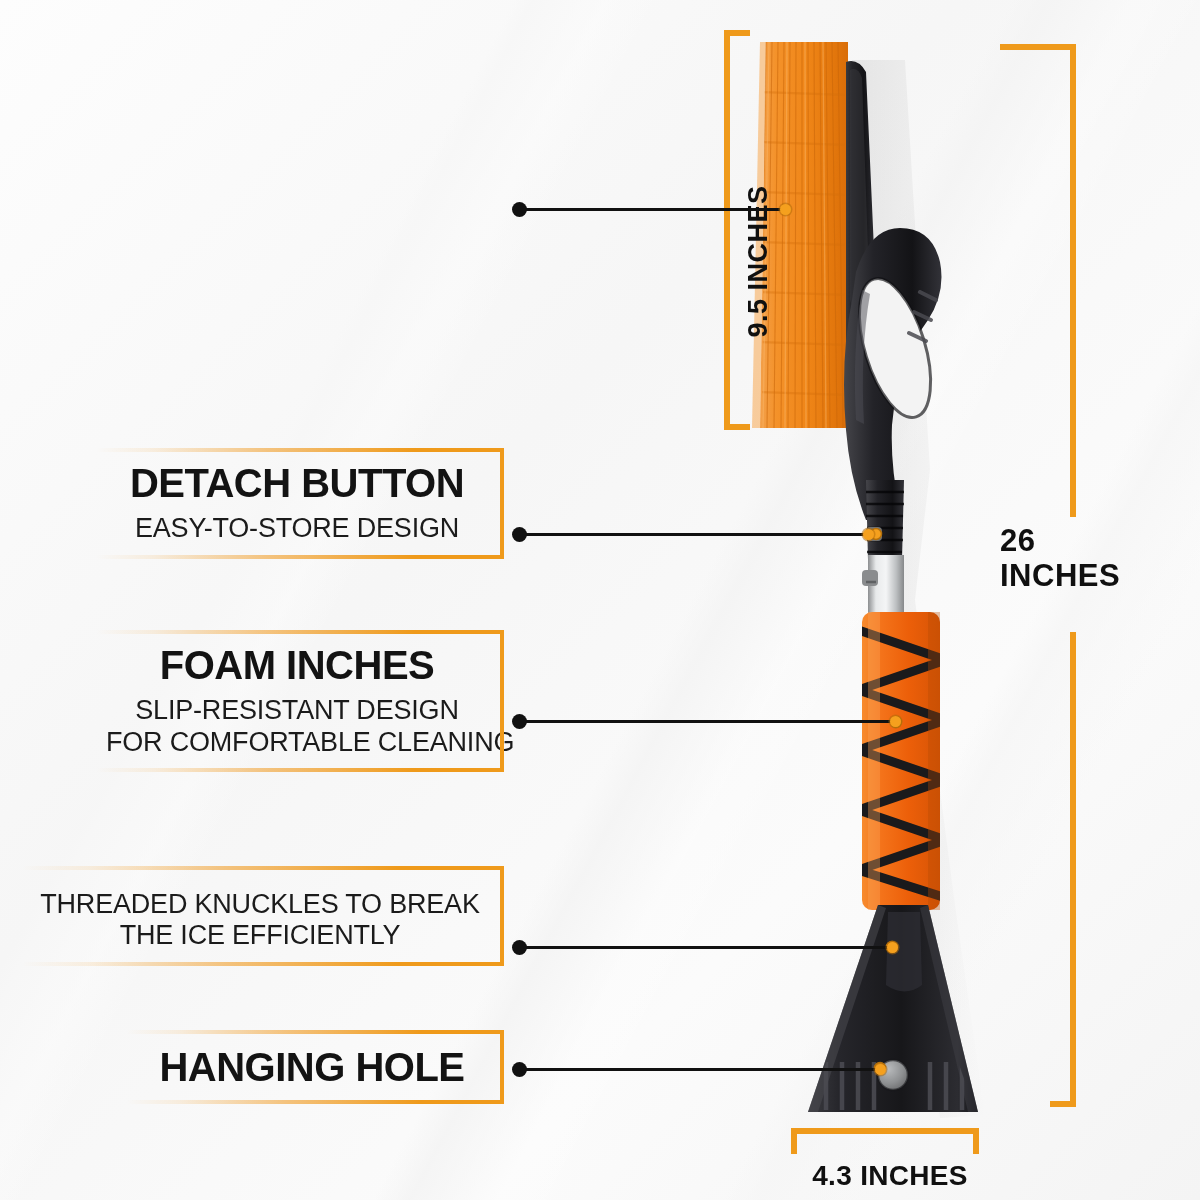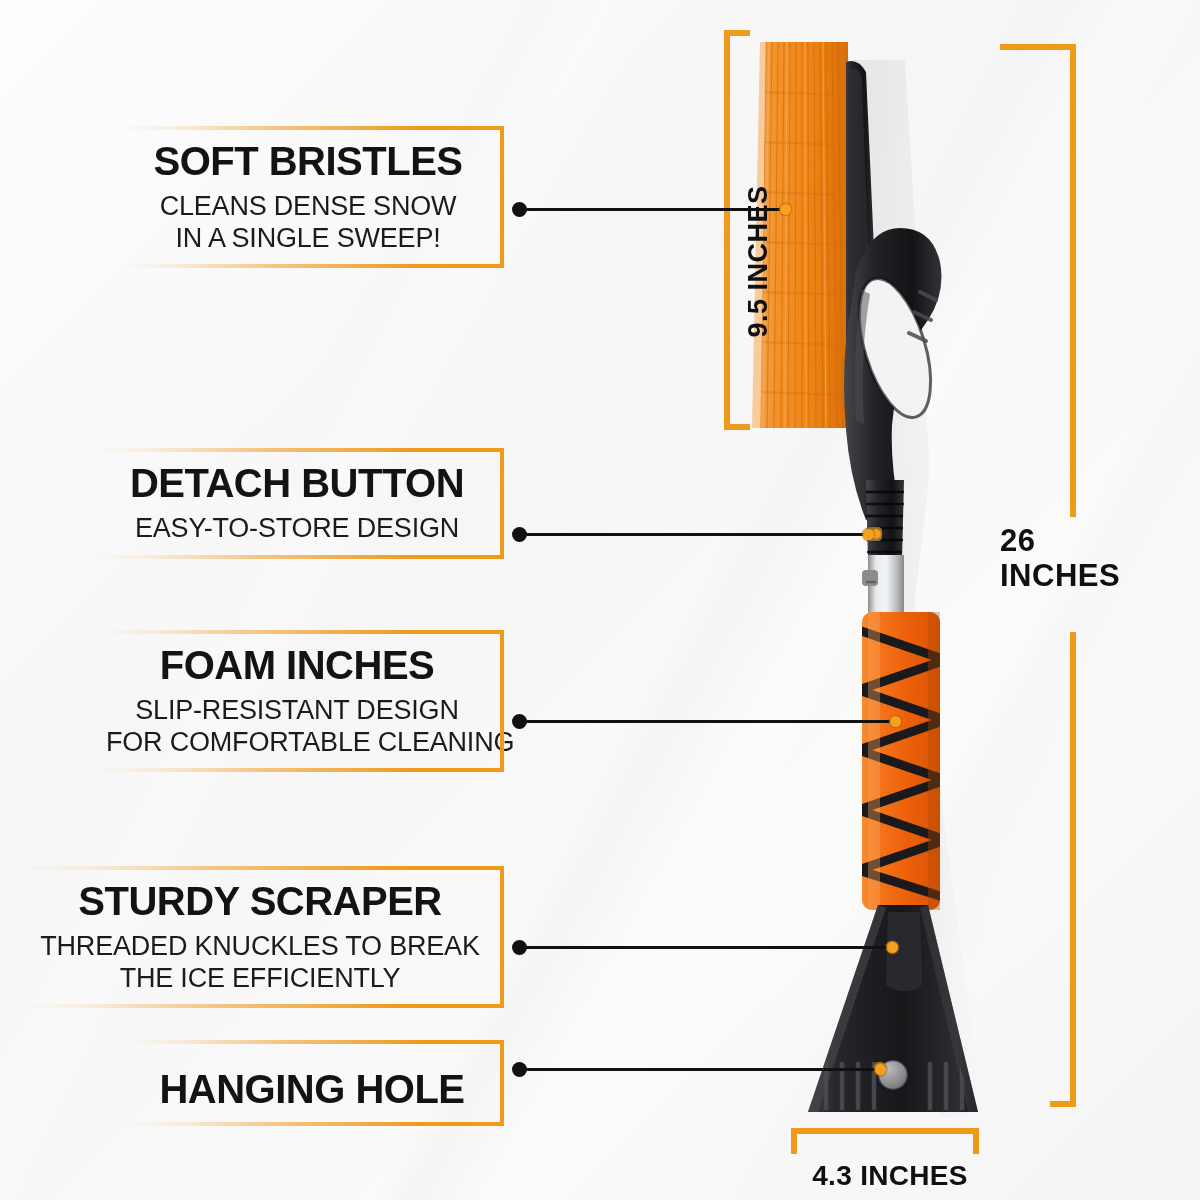--- a/index.html
+++ b/index.html
@@ -305,30 +305,20 @@
   </div>
 
   <svg style="position:absolute; left:790px; top:1126px; width:200px; height:36px;">
     <path d="M4,28 L4,5 L186,5 L186,28" fill="none" stroke="#EF9A1B" stroke-width="6"></path>
   </svg>
   <div class="dimlabel" style="left:760px; top:1160px; width:260px; text-align:center;
               font-size:28px; letter-spacing:0.3px;">
     <span>4.3 INCHES</span>
   </div>
 
-  <div class="callout" style="left:118px; top:126px; width:386px;">
-    <div class="cbox">
-      <div class="redge"></div>
-      <div class="ctitle">SOFT BRISTLES</div>
-      <div class="csub">
-        <span>CLEANS DENSE SNOW</span>
-        <span>IN A SINGLE SWEEP!</span>
-      </div>
-    </div>
-  </div>
   <div class="leader" style="left:519px; top:208px; width:267px;">
     <span class="dotL"></span>
     <span class="dotR"></span>
   </div>
 
   <div class="callout" style="left:96px; top:448px; width:408px;">
     <div class="cbox">
       <div class="redge"></div>
       <div class="ctitle">DETACH BUTTON</div>
       <div class="csub">
@@ -352,34 +342,33 @@
     </div>
   </div>
   <div class="leader" style="left:519px; top:720px; width:377px;">
     <span class="dotL"></span>
     <span class="dotR"></span>
   </div>
 
   <div class="callout" style="left:22px; top:866px; width:482px;">
     <div class="cbox">
       <div class="redge"></div>
-      <div class="ctitle">STURDY SCRAPER</div>
       <div class="csub">
         <span>THREADED KNUCKLES TO BREAK</span>
         <span>THE ICE EFFICIENTLY</span>
       </div>
     </div>
   </div>
   <div class="leader" style="left:519px; top:946px; width:374px;">
     <span class="dotL"></span>
     <span class="dotR"></span>
   </div>
 
   <div class="callout" style="left:126px; top:1030px; width:378px;">
-    <div class="cbox" style="padding:28px 16px 16px 10px;margin-top:10px;">
+    <div class="cbox" style="padding:16px 16px 16px 10px;">
       <div class="redge"></div>
       <div class="ctitle">HANGING HOLE</div>
     </div>
   </div>
   <div class="leader" style="left:519px; top:1068px; width:362px;">
     <span class="dotL"></span>
     <span class="dotR"></span>
   </div>
 
 </div>

